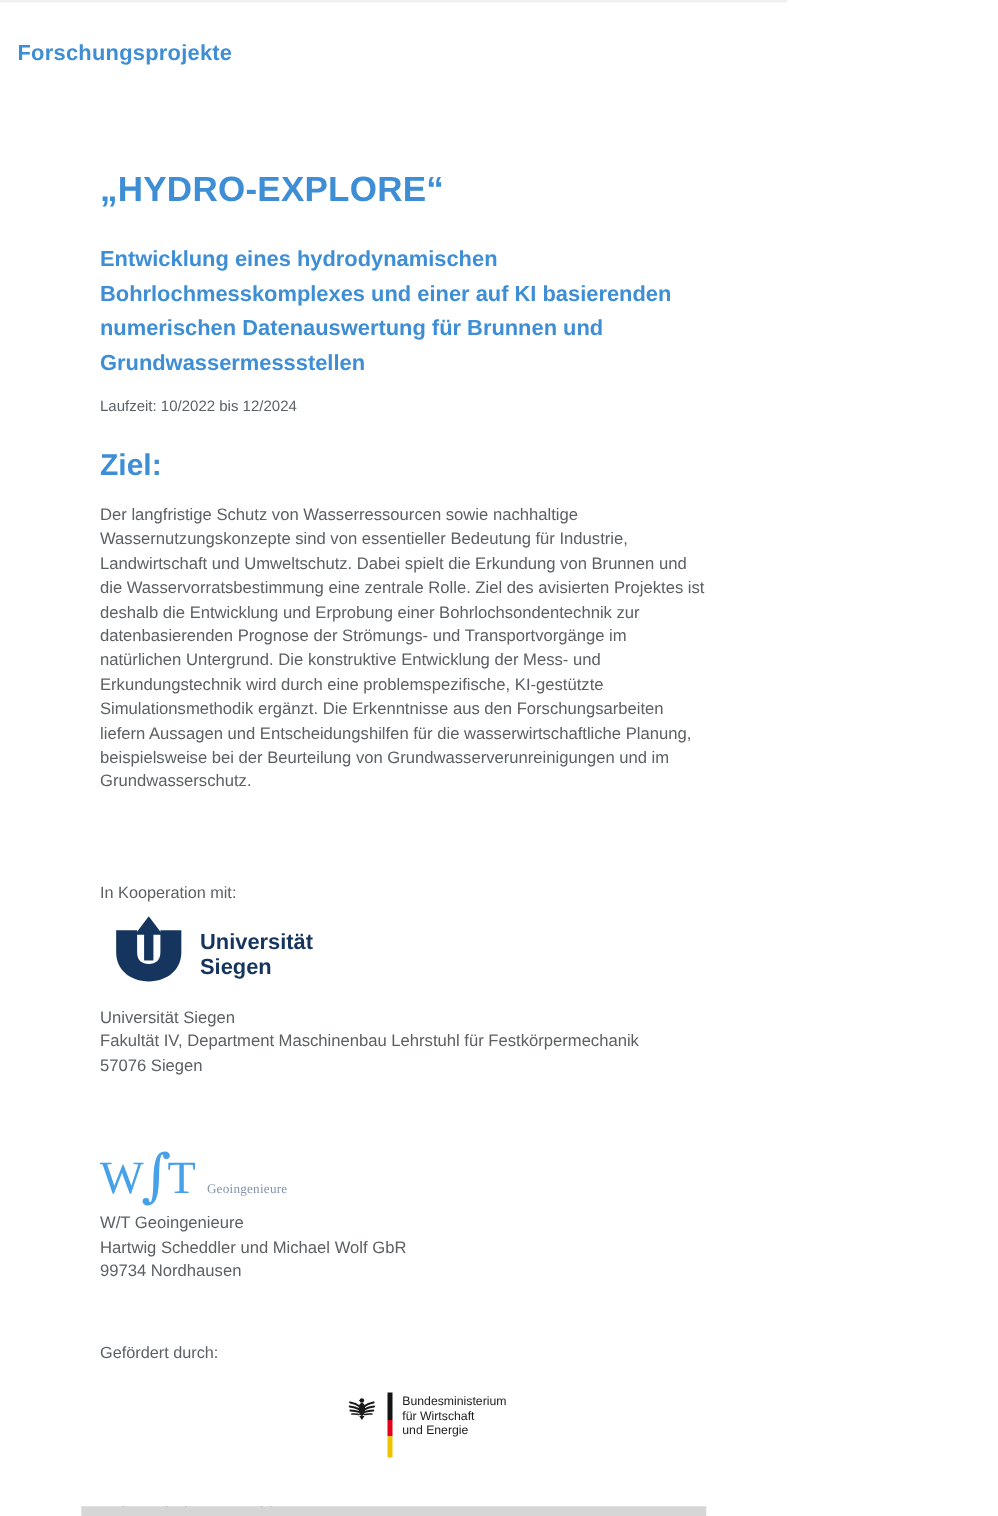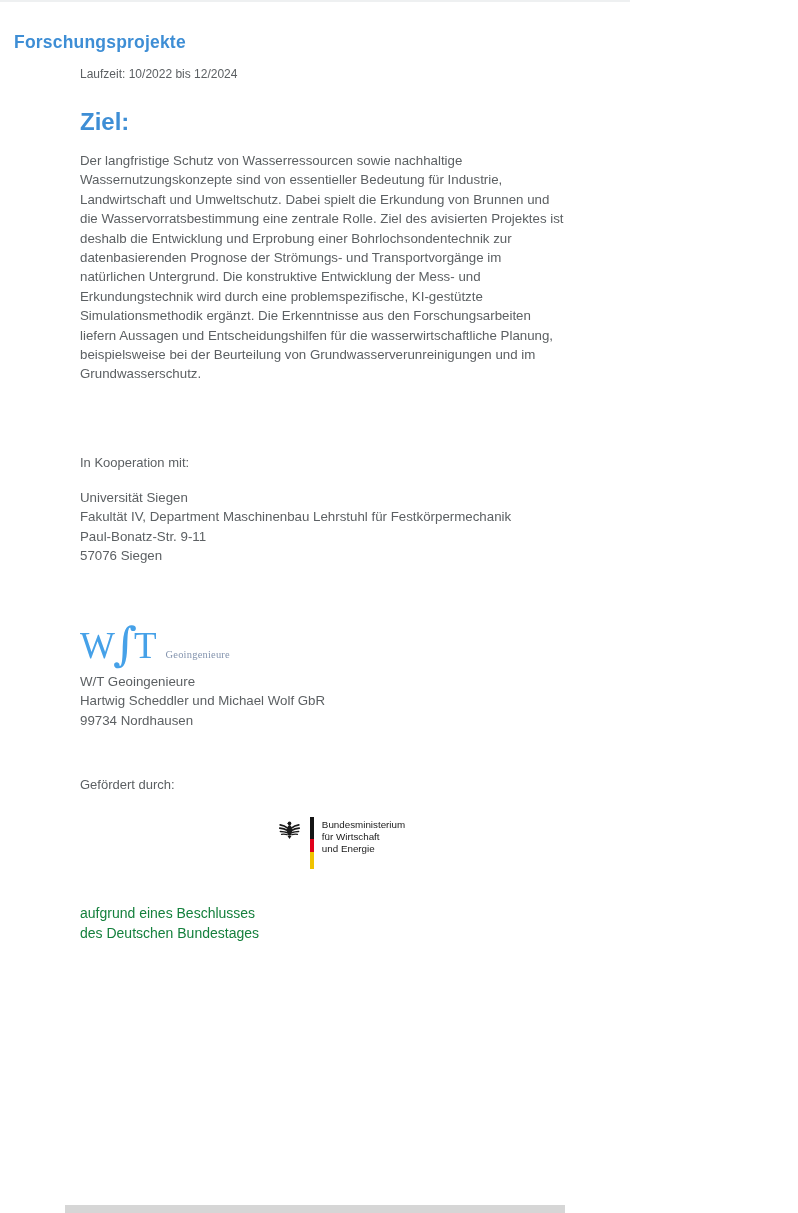--- a/index.html
+++ b/index.html
@@ -95,35 +95,47 @@
 <body>
 
 <div class="page">
 
   <header class="site-header">
     <h1>Forschungsprojekte</h1>
   </header>
 
   <main class="content">
 
+    <h2 class="project-title">„HYDRO-EXPLORE“</h2>
 
+    <h3 class="project-subtitle">Entwicklung eines hydrodynamischen Bohrlochmesskomplexes und einer auf KI basierenden numerischen Datenauswertung für Brunnen und Grundwassermessstellen</h3>
 
     <p class="duration">Laufzeit: 10/2022 bis 12/2024</p>
 
     <h2 class="goal-heading">Ziel:</h2>
 
     <p class="body-text">Der langfristige Schutz von Wasserressourcen sowie nachhaltige Wassernutzungskonzepte sind von essentieller Bedeutung für Industrie, Landwirtschaft und Umweltschutz. Dabei spielt die Erkundung von Brunnen und die Wasservorratsbestimmung eine zentrale Rolle. Ziel des avisierten Projektes ist deshalb die Entwicklung und Erprobung einer Bohrlochsondentechnik zur datenbasierenden Prognose der Strömungs- und Transportvorgänge im natürlichen Untergrund. Die konstruktive Entwicklung der Mess- und Erkundungstechnik wird durch eine problemspezifische, KI-gestützte Simulationsmethodik ergänzt. Die Erkenntnisse aus den Forschungsarbeiten liefern Aussagen und Entscheidungshilfen für die wasserwirtschaftliche Planung, beispielsweise bei der Beurteilung von Grundwasserverunreinigungen und im Grundwasserschutz.</p>
 
     <p class="section-label">In Kooperation mit:</p>
 
+    <div class="logo-siegen">
+      <svg width="62" height="54" viewBox="0 0 64 58">
+        <path fill="#16355e" d="M4,12 L4,31 C4,46 16,56 32,56 C48,56 60,46 60,31 L60,12 L42,12 L42,31 C42,38 38,41 32,41 C26,41 22,38 22,31 L22,12 Z"></path>
+        <polygon fill="#16355e" points="20,16 44,16 32,0"></polygon>
+        <rect fill="#16355e" x="28" y="15" width="8" height="23"></rect>
+      </svg>
+      <div class="siegen-text">
+        <div>Universität</div>
+        <div>Siegen</div>
+      </div>
+    </div>
 
     <div class="address">
       <div>Universität Siegen</div>
       <div>Fakultät IV, Department Maschinenbau Lehrstuhl für Festkörpermechanik</div>
-      <div>Paul-Bonatz-Str. 9-11</div>
       <div>57076 Siegen</div>
     </div>
 
     <div class="logo-wt">
       <span class="wt-letter">W</span>
       <span class="wt-integral">∫</span>
       <span class="wt-letter">T</span>
       <span class="wt-sub">Geoingenieure</span>
     </div>
 

